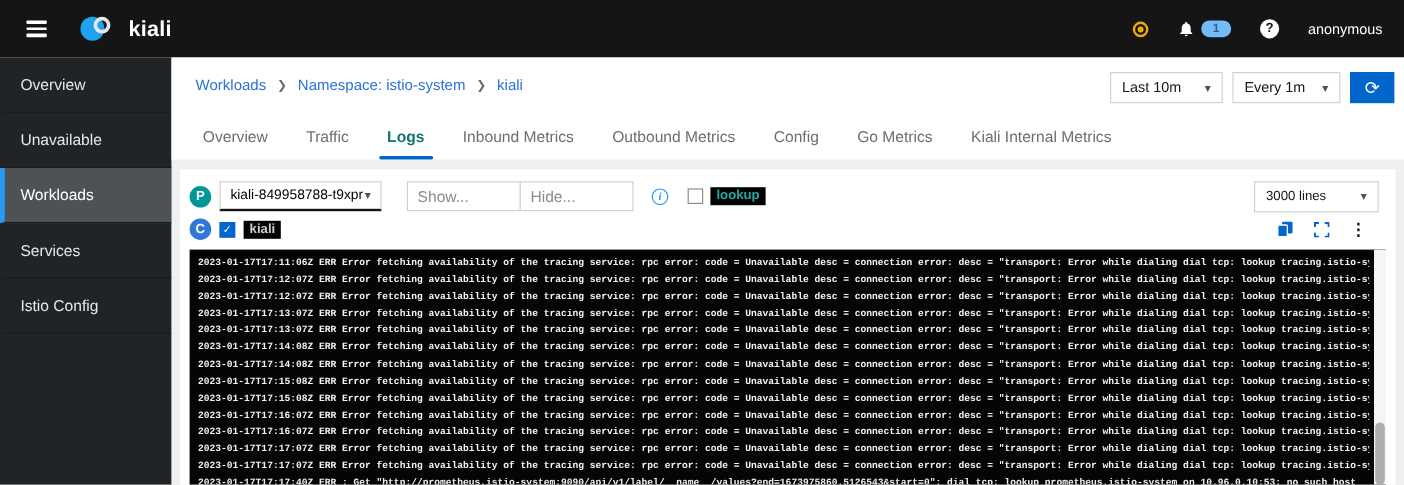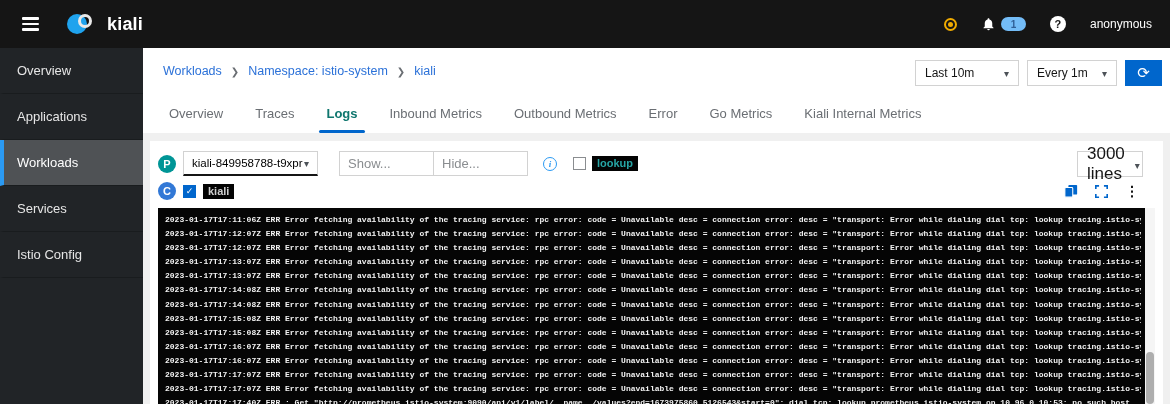--- a/index.html
+++ b/index.html
@@ -47,21 +47,21 @@
   .bc-row { display:flex; justify-content:space-between; align-items:flex-start;
     padding:0 8px 0 20px; height:28px; }
   .breadcrumb { display:flex; align-items:center; gap:9px; font-size:12.5px; padding-top:4px; }
   .bc-link { color:#2b71d8; text-decoration:none; cursor:pointer; }
   .bc-sep { color:#6a6e73; font-size:10px; }
   .time-toolbar { display:flex; align-items:center; gap:8px; }
   .pf-select { height:26px; background:#fff; border:1px solid #d2d2d2; font-size:12px;
     color:#151515; display:flex; align-items:center; justify-content:space-between;
     padding:0 9px; cursor:pointer; gap:10px; }
   .caret::after { content:"▾"; color:#4d5258; font-size:10px; }
-  .dur-select { width:104px; }
+  .dur-select { width:94px; }
   .int-select { width:90px; }
   .refresh-btn { width:37px; height:26px; background:#0066cc; border:none; color:#fff;
     font-size:15px; display:flex; align-items:center; justify-content:center; cursor:pointer; }
   .tabs-row { display:flex; padding-left:10px; margin-top:9px; }
   .tab { padding:9px 16px 12px; font-size:13px; color:#6a6e73; position:relative; cursor:pointer; }
   .tab.active { color:#0f766e; font-weight:bold; }
   .tab.active::after { content:""; position:absolute; left:9px; right:9px; bottom:0;
     height:3px; background:#0066cc; border-radius:2px; }
 
   
@@ -82,21 +82,21 @@
   .hide-input { margin-left:-1px; }
   .info-icon { width:14px; height:14px; border:1.5px solid #2b9af3; border-radius:50%;
     color:#2b9af3; font-size:9px; font-weight:bold; display:flex; align-items:center;
     justify-content:center; margin-left:15px; cursor:pointer; font-family:"Liberation Serif",serif; font-style:italic; }
   .info-icon::after { content:"i"; }
   .cb { width:13px; height:13px; border:1px solid #8a8d90; background:#fff; cursor:pointer; flex-shrink:0; }
   .cb-spans { margin-left:16px; margin-right:6px; }
   .chip { background:#030303; font-size:11px; font-weight:bold; padding:1px 5px 2px; }
   .chip-spans { color:#26a5a5; }
   .chip-kiali { color:#cfcfcf; }
-  .lines-select { margin-left:auto; width:66px; margin-right:12px; font-size:17px; }
+  .lines-select { margin-left:auto; width:104px; margin-right:6px; font-size:11px; }
   .container-row { display:flex; align-items:center; height:26px; margin-top:1px; }
   .cb-checked { width:13px; height:13px; background:#0066cc; border:1px solid #0066cc;
     color:#fff; font-size:9px; display:flex; align-items:center; justify-content:center;
     cursor:pointer; margin-right:7px; flex-shrink:0; }
   .cb-checked::after { content:"✓"; }
   .row-actions { margin-left:auto; display:flex; align-items:center; gap:17px; margin-right:16px; }
   .icon-btn { cursor:pointer; display:flex; align-items:center; }
   .kebab { color:#151515; font-size:14px; font-weight:bold; cursor:pointer; letter-spacing:0; }
 
   
@@ -140,21 +140,21 @@
     </span>
     <span class="help-icon">?</span>
     <span class="username">anonymous</span>
   </div>
 </header>
 
 <div class="app-body">
 
   <nav class="sidebar">
     <div class="nav-item">Overview</div>
-    <div class="nav-item">Applications</div>
+    <div class="nav-item">Unavailable</div>
     <div class="nav-item active">Workloads</div>
     <div class="nav-item">Services</div>
     <div class="nav-item">Istio Config</div>
   </nav>
 
   <main class="content">
     <div class="page-head">
       <div class="bc-row">
         <div class="breadcrumb">
           <a class="bc-link">Workloads</a>
@@ -172,25 +172,25 @@
             <span>Every 1m</span>
               <span class="caret"></span>
           </div>
           <button class="refresh-btn">
               <span>⟳</span>
             </button>
         </div>
       </div>
       <div class="tabs-row">
         <div class="tab">Overview</div>
-        <div class="tab">Traces</div>
+        <div class="tab">Traffic</div>
         <div class="tab active">Logs</div>
         <div class="tab">Inbound Metrics</div>
         <div class="tab">Outbound Metrics</div>
-        <div class="tab">Error</div>
+        <div class="tab">Config</div>
         <div class="tab">Go Metrics</div>
         <div class="tab">Kiali Internal Metrics</div>
       </div>
     </div>
 
     <section class="card">
       <div class="controls-row">
         <span class="badge badge-p">P</span>
         <div class="pod-select">
           <span>kiali-849958788-t9xpr</span>

